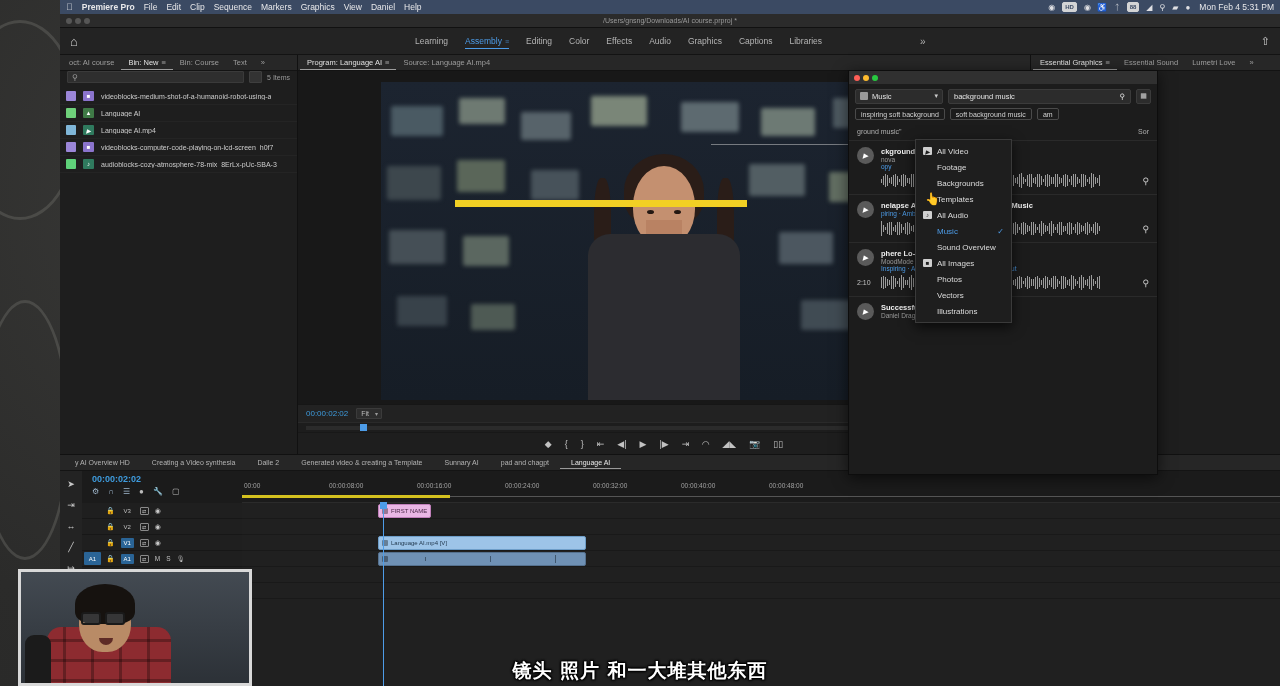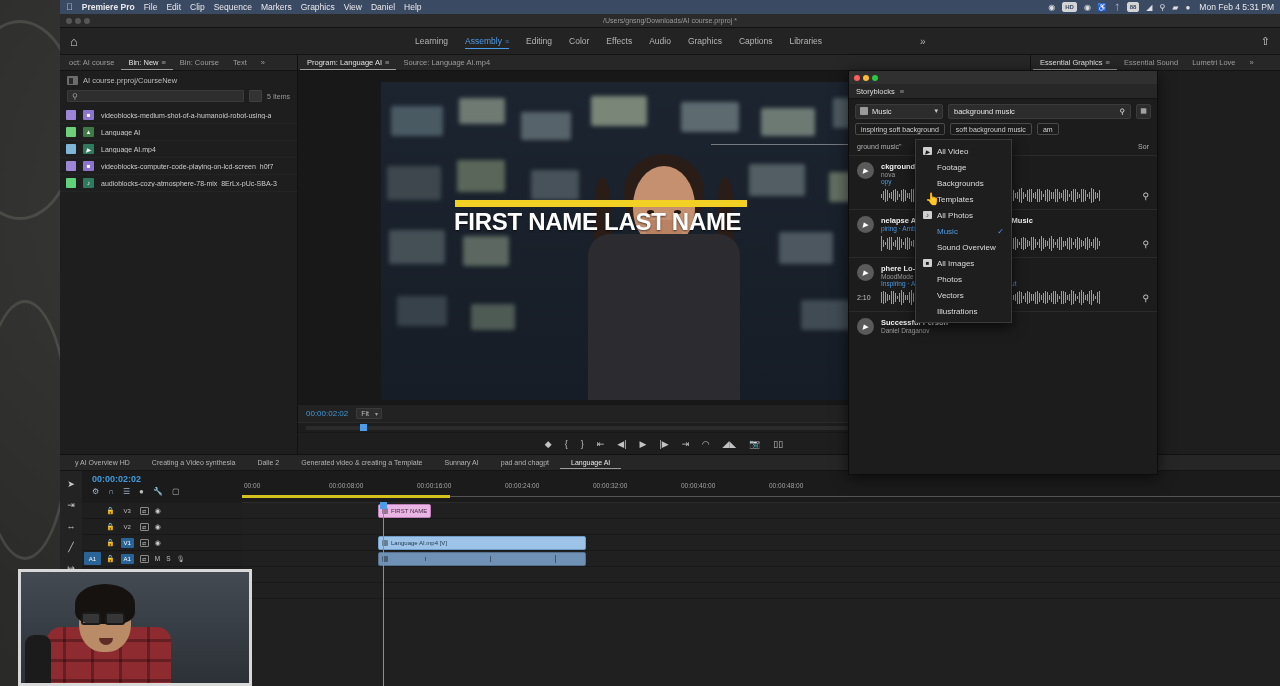--- a/index.html
+++ b/index.html
@@ -343,24 +343,20 @@
   <div id="main">
 
     <div id="project">
       <div class="paneltabs">
         <span class="ptab">oct: AI course</span>
         <span class="ptab active"><span>Bin: New</span><span class="hmb">≡</span></span>
         <span class="ptab">Bin: Course</span>
         <span class="ptab">Text</span>
         <span class="ptab">»</span>
       </div>
-      <div class="projpath">
-        <span class="bin-icon"></span>
-        <span>AI course.prproj/CourseNew</span>
-      </div>
       <div class="searchrow">
         <div class="srch">
           <span class="mag">⚲</span>
           <span></span>
         </div>
         <div class="icon-btn"></div>
         <span class="itemcount">5 Items</span>
       </div>
 
       <div class="filerow">
@@ -433,21 +429,20 @@
               <i class="eye" style="left:14px;"></i>
               <i class="eye" style="right:14px;"></i>
               <i class="mouth"></i>
             </div>
             <div class="neck"></div>
             <div class="shirt"></div>
             <div class="body"></div>
           </div>
 
           <div class="title-bar-yellow"></div>
-          <div class="title-text">FIRST NAME LAST NAME</div>
         </div>
       </div>
 
       <div class="monbar">
         <span class="tc-blue">00:00:02:02</span>
         <span class="sel">Fit</span>
         <span class="spacer"></span>
         <span class="sel">1/2</span>
         <span>🔧</span>
       </div>
@@ -805,24 +800,20 @@
       </div>
     </div>
   </div>
 </div>
 
 <div id="storyblocks">
   <div class="sb-title">
     <i class="sbtl" style="background:#ff5f57"></i>
     <i class="sbtl" style="background:#febc2e"></i>
     <i class="sbtl" style="background:#28c840"></i>
-  </div>
-  <div class="sb-tabrow">
-    <span>Storyblocks</span>
-    <span style="opacity:.6">≡</span>
   </div>
 
   <div class="sb-search">
     <div class="sb-cat">
       <i class="minisq"></i>
       <span>Music</span>
     </div>
     <div class="sb-input">
       <span style="flex:1">background music</span>
       <span>⚲</span>
@@ -1245,21 +1236,21 @@
     <span>Footage</span>
   </div>
   <div class="dd-item indent">
     <span>Backgrounds</span>
   </div>
   <div class="dd-item indent">
     <span>Templates</span>
   </div>
   <div class="dd-item">
     <i class="dd-ico">♪</i>
-    <span>All Photos</span>
+    <span>All Audio</span>
   </div>
   <div class="dd-item indent sel-blue">
     <span>Music</span>
     <span class="dd-check">✓</span>
   </div>
   <div class="dd-item indent">
     <span>Sound Overview</span>
   </div>
   <div class="dd-item">
     <i class="dd-ico">■</i>
@@ -1290,13 +1281,14 @@
   </div>
   <div class="wc-head"></div>
   <div class="wc-hair"></div>
   <i class="wc-glass" style="left:60px"></i>
   <i class="wc-glass" style="left:84px"></i>
   <div class="wc-mouth"></div>
   <div class="wc-mic"></div>
 </div>
 
 <div id="subs">
+  <div class="cn">镜头 照片 和一大堆其他东西</div>
 </div>
 
 </body></html>

